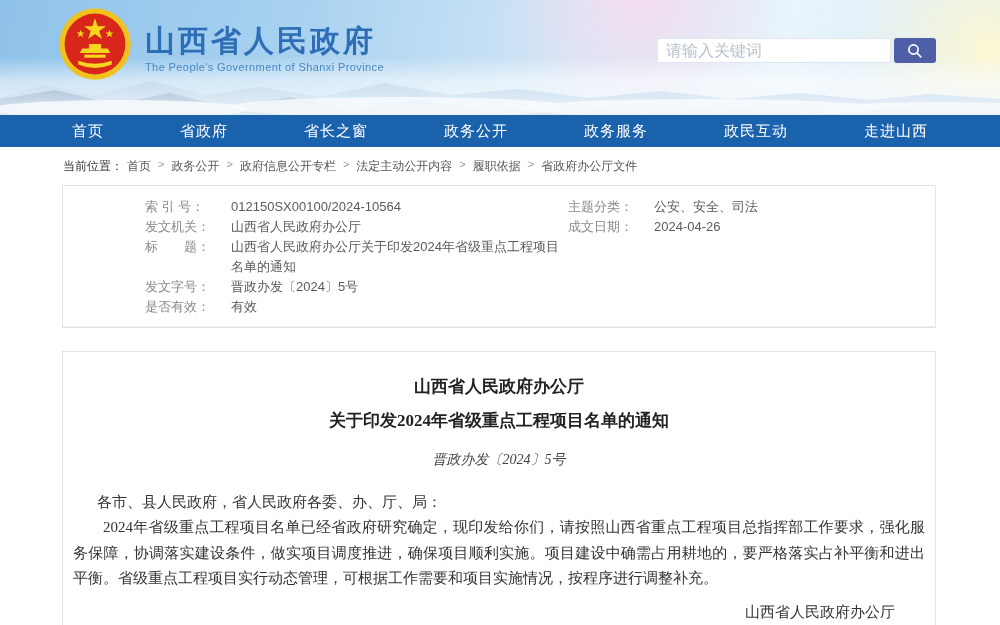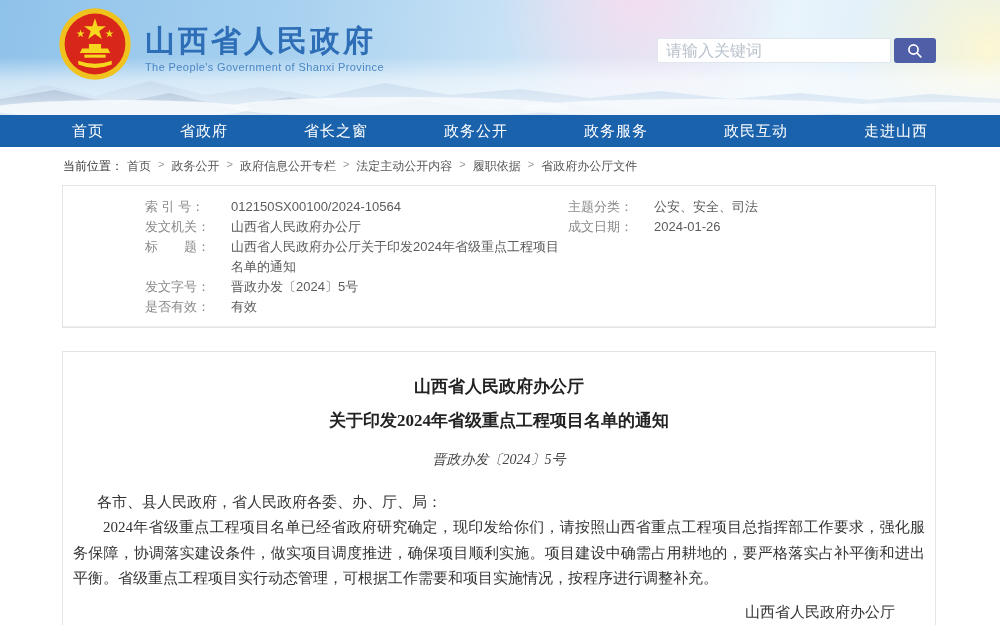--- a/index.html
+++ b/index.html
@@ -161,21 +161,21 @@
       <span class="meta-value">有效</span>
     </div>
   </div>
   <div class="meta-col-right">
     <div class="meta-row">
       <span class="meta-label">主题分类：</span>
       <span class="meta-value">公安、安全、司法</span>
     </div>
     <div class="meta-row">
       <span class="meta-label">成文日期：</span>
-      <span class="meta-value">2024-01-26</span>
+      <span class="meta-value">2024-04-26</span>
     </div>
     <div class="meta-row">
       <span class="meta-label">&nbsp;</span>
     </div>
   </div>
 </div>
 
 <div class="doc-box">
   <div class="doc-title">山西省人民政府办公厅</div>
   <div class="doc-title doc-title2">关于印发2024年省级重点工程项目名单的通知</div>

